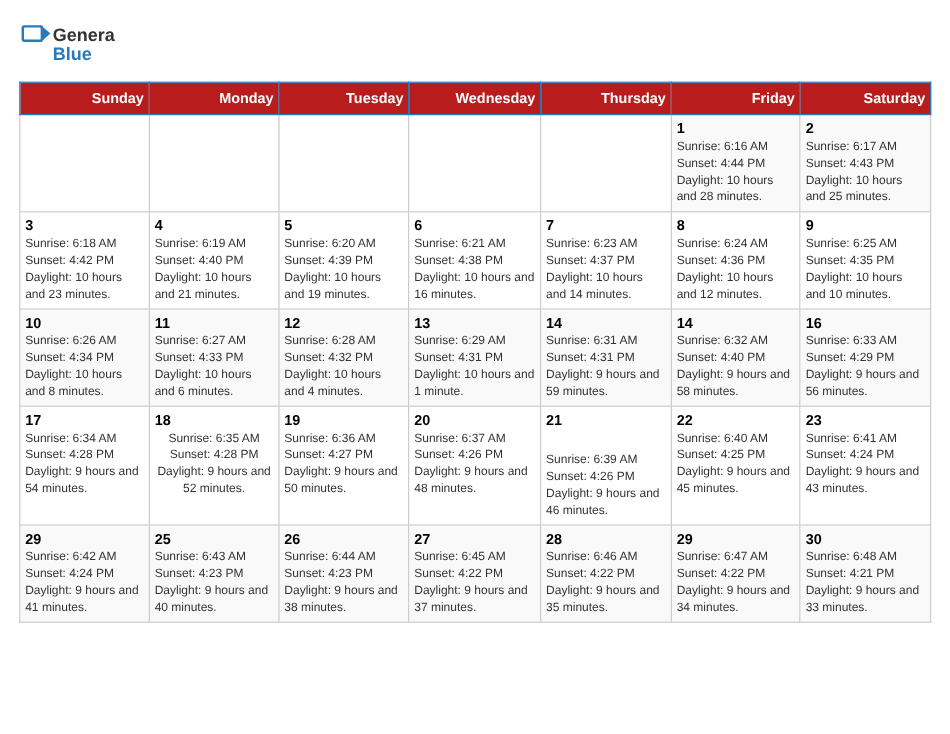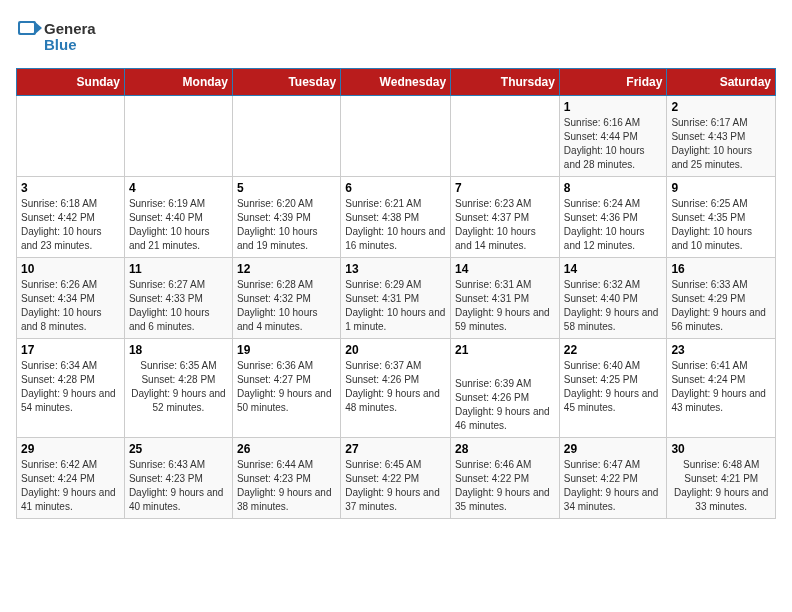--- a/index.html
+++ b/index.html
@@ -286,19 +286,19 @@
 Daylight: 9 hours and 35 minutes.</div>
         </td>
         <td>
           <div class="day-number">29</div>
           <div class="day-info" style="white-space: pre-line;">Sunrise: 6:47 AM
 Sunset: 4:22 PM
 Daylight: 9 hours and 34 minutes.</div>
         </td>
         <td>
           <div class="day-number">30</div>
-          <div class="day-info" style="white-space: pre-line; text-align: center;">Sunrise: 6:48 AM
+          <div class="day-info" style="white-space: pre-line;">Sunrise: 6:48 AM
 Sunset: 4:21 PM
 Daylight: 9 hours and 33 minutes.</div>
         </td>
       </tr>
     </tbody>
 </table>
 
 </body></html>

